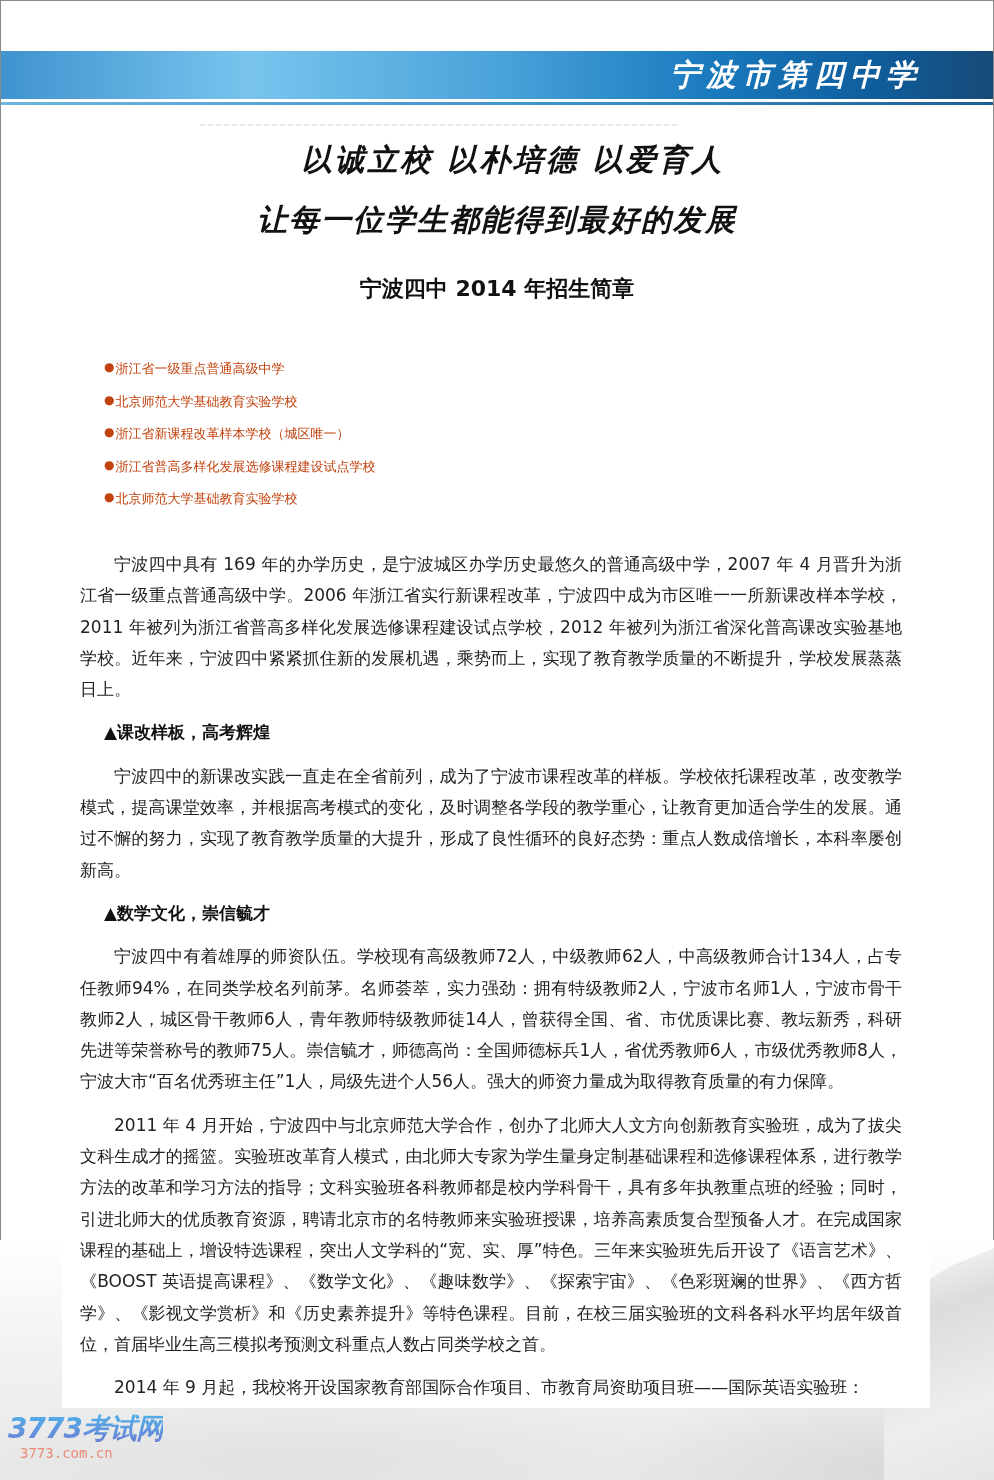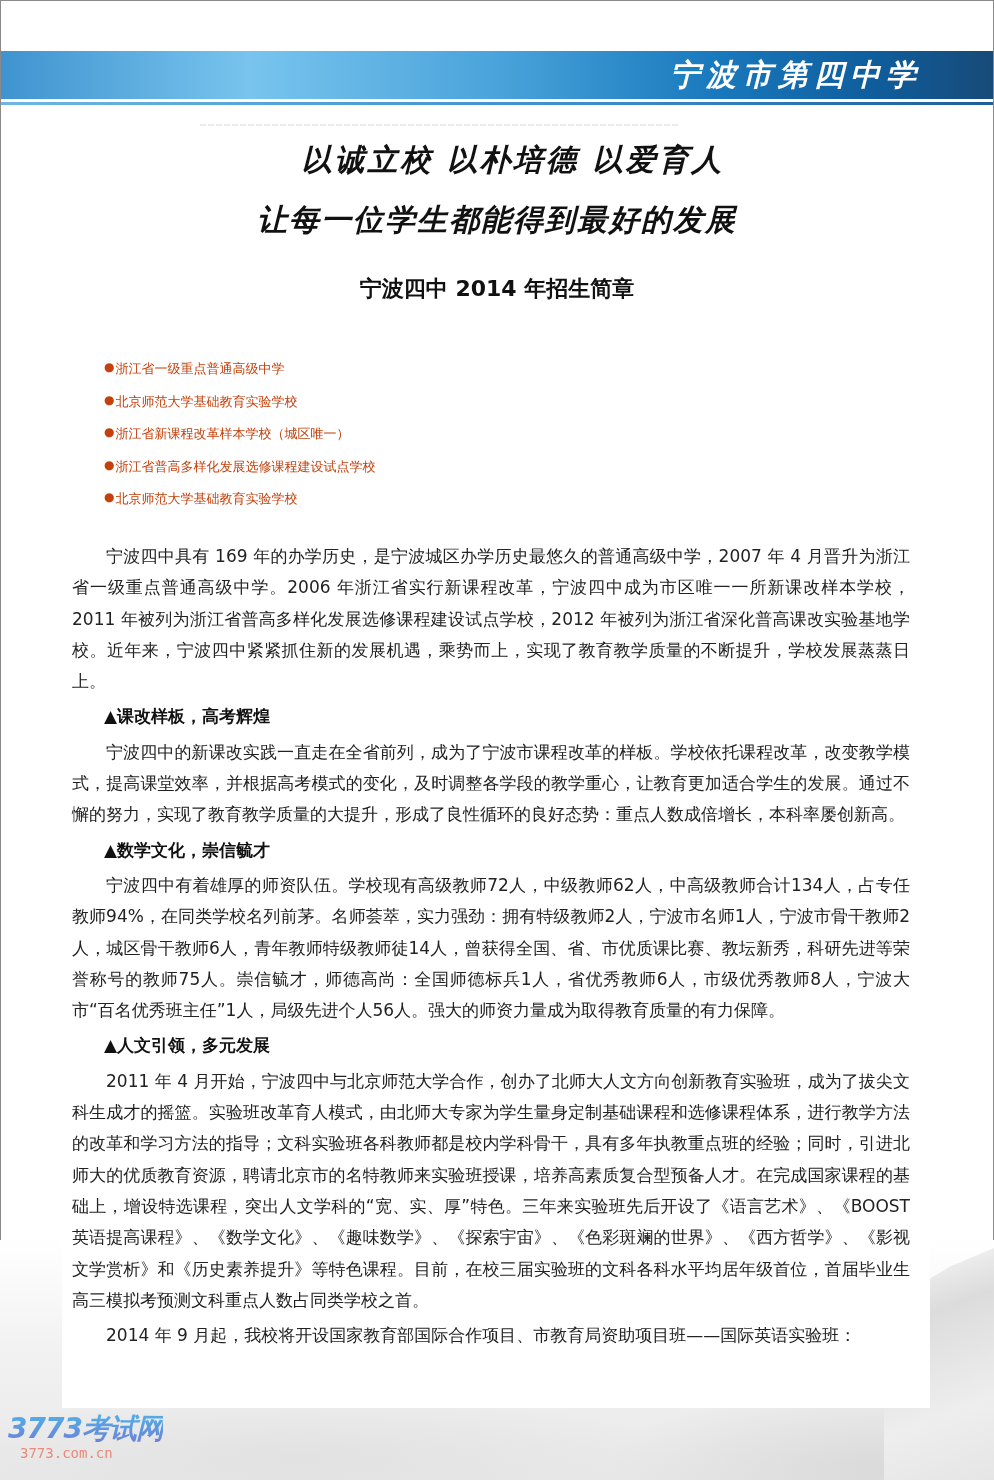--- a/index.html
+++ b/index.html
@@ -59,21 +59,21 @@
     font-size: 22px; font-weight: bold; color: #111;
     font-family: "DejaVu Sans", sans-serif;
   }
   .honors { position: absolute; left: 104px; top: 352px; list-style: none; margin: 0; padding: 0; }
   .honors li { font-size: 13px; line-height: 31.5px; color: #c2410c; }
   .honors li::before { content: "●"; font-size: 12px; margin-right: 1px; vertical-align: 2px; }
   .body-text {
     position: absolute; left: 68px; width: 846px;
     font-size: 17px; line-height: 31.3px; color: #222; text-align: justify;
   }
-  .body-text p { margin: 4px; text-indent: 2em; }
+  .body-text p { margin: 12px; text-indent: 2em; }
   .body-text h3 { margin: 0; font-size: 17px; font-weight: bold; padding-left: 36px; line-height: 31.3px; color: #111; }
   .watermark {
     position: absolute; left: 8px; top: 1414px;
   }
   .wm-main {
     font-family: "DejaVu Sans", sans-serif; font-style: italic; font-weight: bold;
     font-size: 28px; color: #5f95d8; letter-spacing: -1px; line-height: 30px;
     background: linear-gradient(180deg, #4fb0e8, #6d7fd6); -webkit-background-clip: text; background-clip: text; text-align: right;
     -webkit-text-fill-color: transparent;
   }
@@ -108,21 +108,20 @@
   <li>浙江省普高多样化发展选修课程建设试点学校</li>
   <li>北京师范大学基础教育实验学校</li>
 </ul>
 
 <div class="body-text" style="top:537px;">
   <p>宁波四中具有 169 年的办学历史，是宁波城区办学历史最悠久的普通高级中学，2007 年 4 月晋升为浙江省一级重点普通高级中学。2006 年浙江省实行新课程改革，宁波四中成为市区唯一一所新课改样本学校，2011 年被列为浙江省普高多样化发展选修课程建设试点学校，2012 年被列为浙江省深化普高课改实验基地学校。近年来，宁波四中紧紧抓住新的发展机遇，乘势而上，实现了教育教学质量的不断提升，学校发展蒸蒸日上。</p>
   <h3>▲课改样板，高考辉煌</h3>
   <p>宁波四中的新课改实践一直走在全省前列，成为了宁波市课程改革的样板。学校依托课程改革，改变教学模式，提高课堂效率，并根据高考模式的变化，及时调整各学段的教学重心，让教育更加适合学生的发展。通过不懈的努力，实现了教育教学质量的大提升，形成了良性循环的良好态势：重点人数成倍增长，本科率屡创新高。</p>
   <h3>▲数学文化，崇信毓才</h3>
   <p>宁波四中有着雄厚的师资队伍。学校现有高级教师72人，中级教师62人，中高级教师合计134人，占专任教师94%，在同类学校名列前茅。名师荟萃，实力强劲：拥有特级教师2人，宁波市名师1人，宁波市骨干教师2人，城区骨干教师6人，青年教师特级教师徒14人，曾获得全国、省、市优质课比赛、教坛新秀，科研先进等荣誉称号的教师75人。崇信毓才，师德高尚：全国师德标兵1人，省优秀教师6人，市级优秀教师8人，宁波大市“百名优秀班主任”1人，局级先进个人56人。强大的师资力量成为取得教育质量的有力保障。</p>
-  <h3>▲人文引领，多元发展</h3>
   <p>2011 年 4 月开始，宁波四中与北京师范大学合作，创办了北师大人文方向创新教育实验班，成为了拔尖文科生成才的摇篮。实验班改革育人模式，由北师大专家为学生量身定制基础课程和选修课程体系，进行教学方法的改革和学习方法的指导；文科实验班各科教师都是校内学科骨干，具有多年执教重点班的经验；同时，引进北师大的优质教育资源，聘请北京市的名特教师来实验班授课，培养高素质复合型预备人才。在完成国家课程的基础上，增设特选课程，突出人文学科的“宽、实、厚”特色。三年来实验班先后开设了《语言艺术》、《BOOST 英语提高课程》、《数学文化》、《趣味数学》、《探索宇宙》、《色彩斑斓的世界》、《西方哲学》、《影视文学赏析》和《历史素养提升》等特色课程。目前，在校三届实验班的文科各科水平均居年级首位，首届毕业生高三模拟考预测文科重点人数占同类学校之首。</p>
   <p>2014 年 9 月起，我校将开设国家教育部国际合作项目、市教育局资助项目班——国际英语实验班：</p>
 </div>
 
 <div class="watermark">
   <div class="wm-main">3773考试网</div>
   <div class="wm-url">3773.com.cn</div>
 </div>
 
 </body></html>

